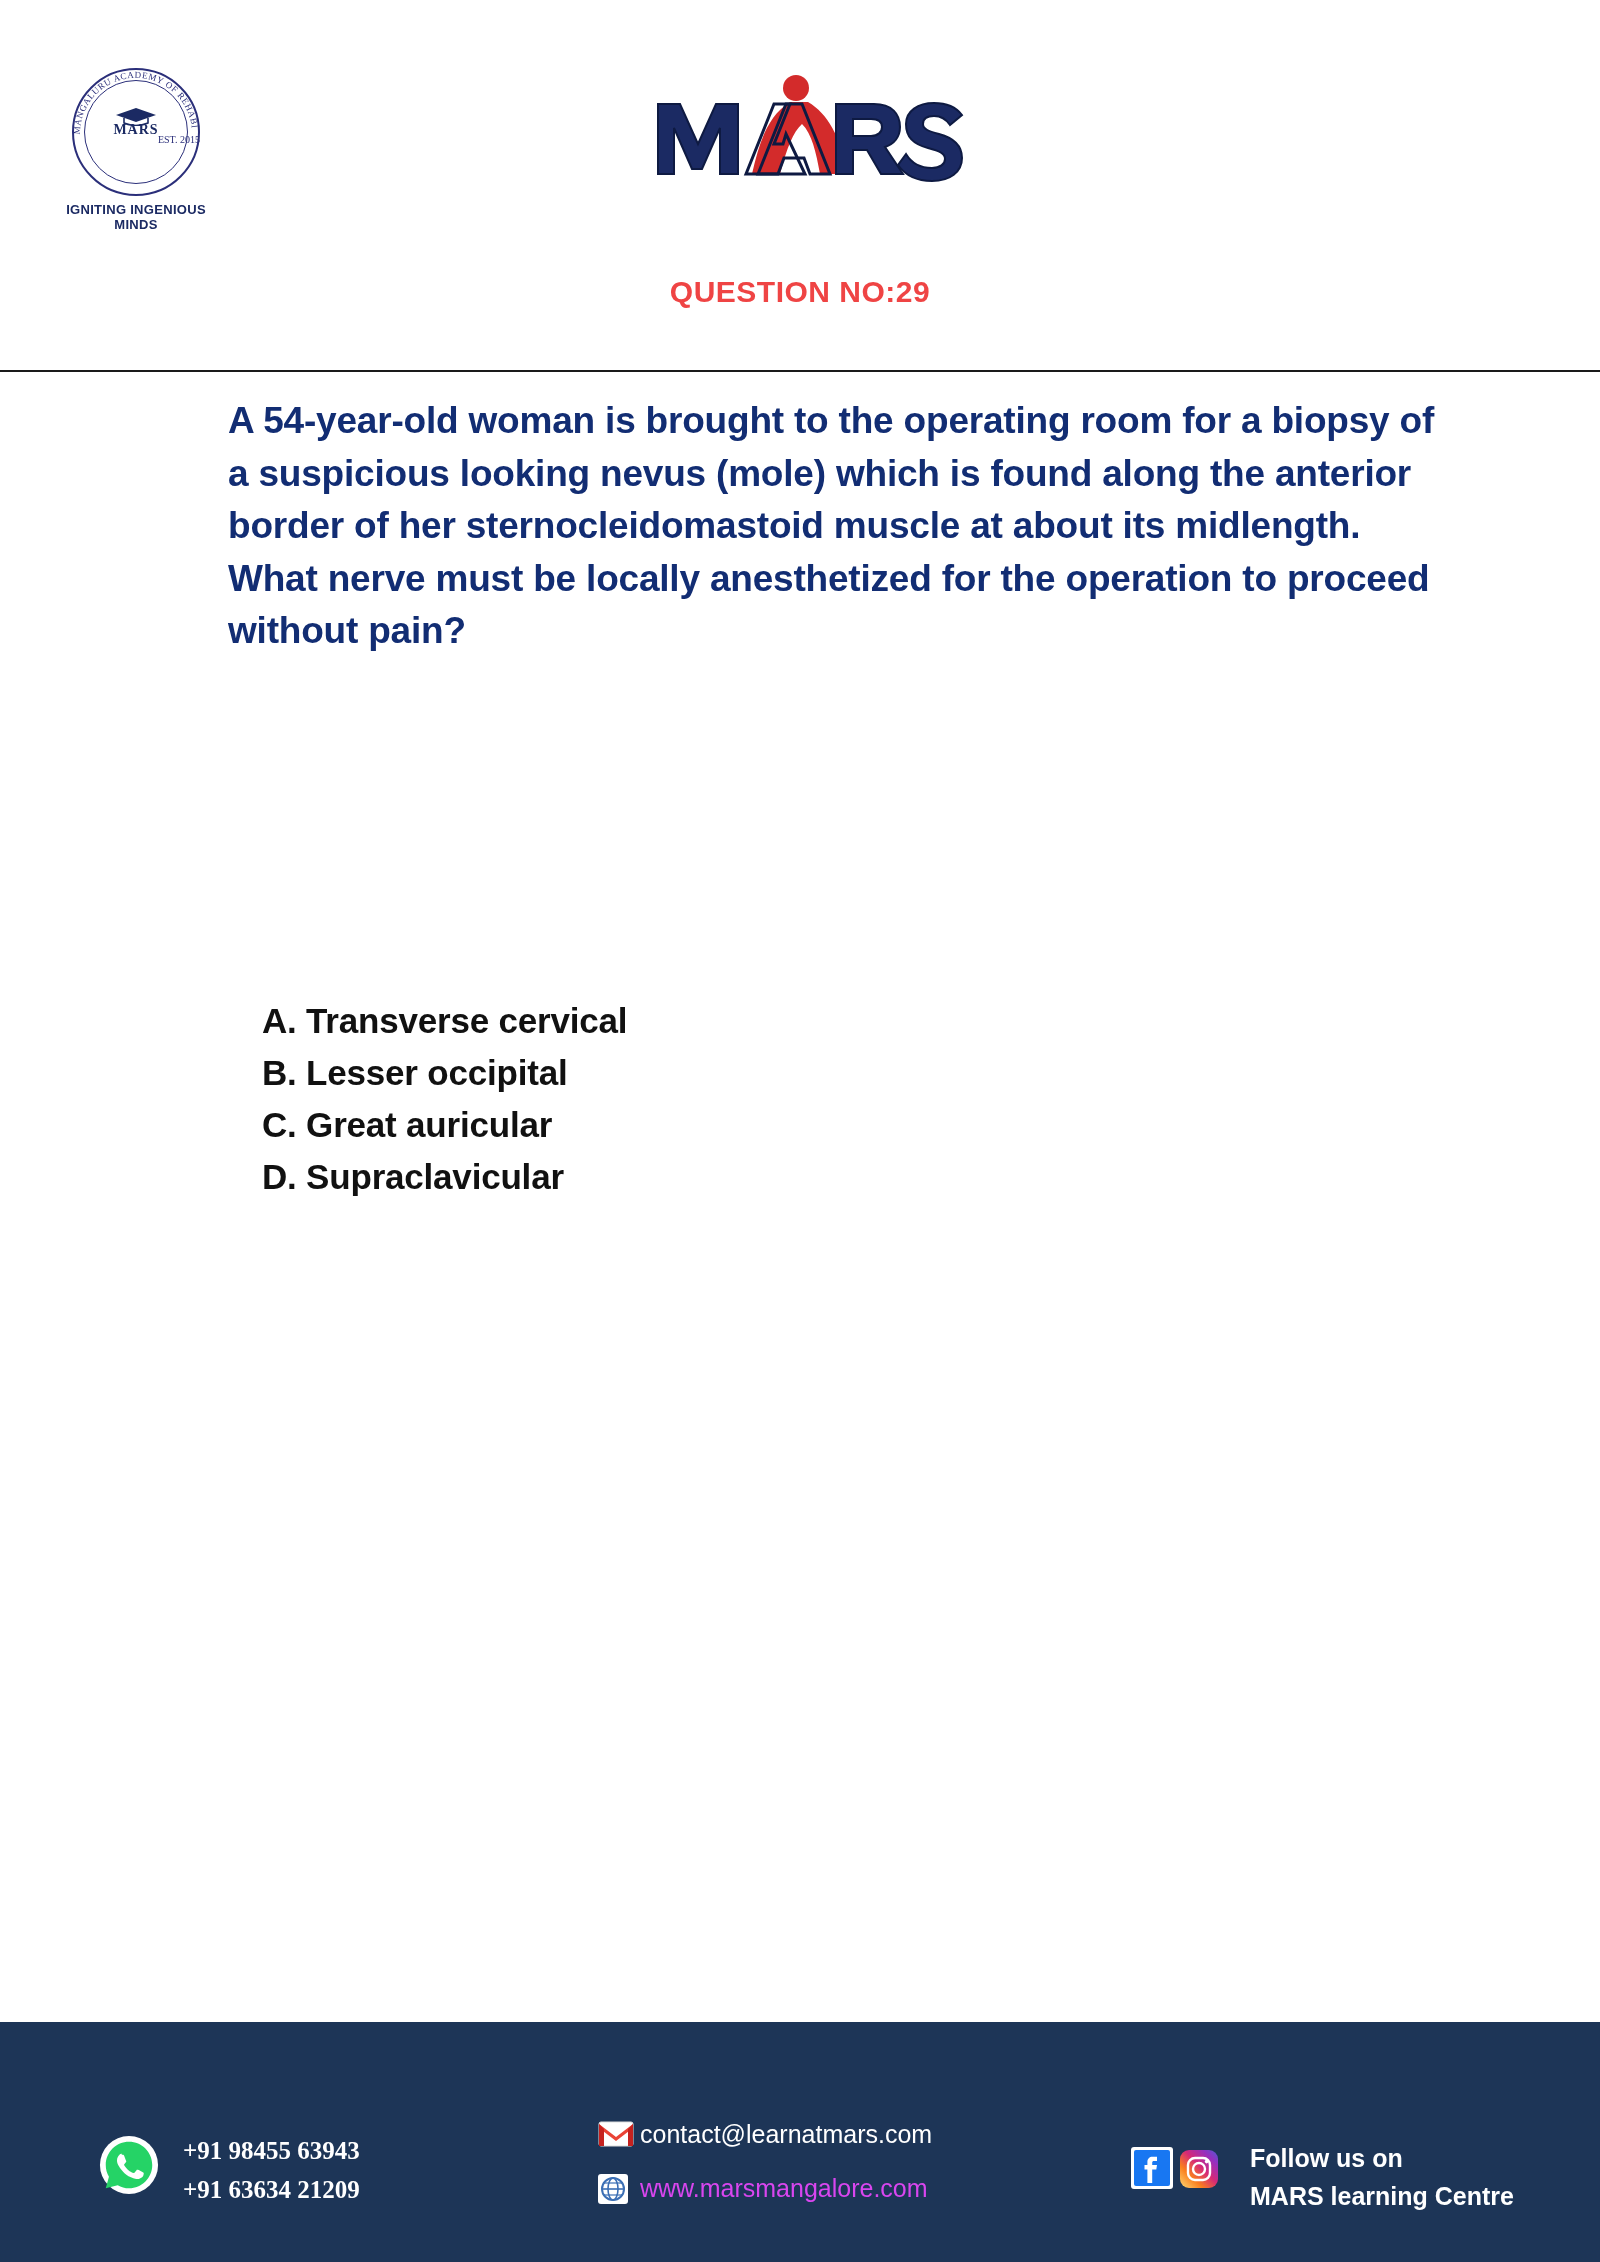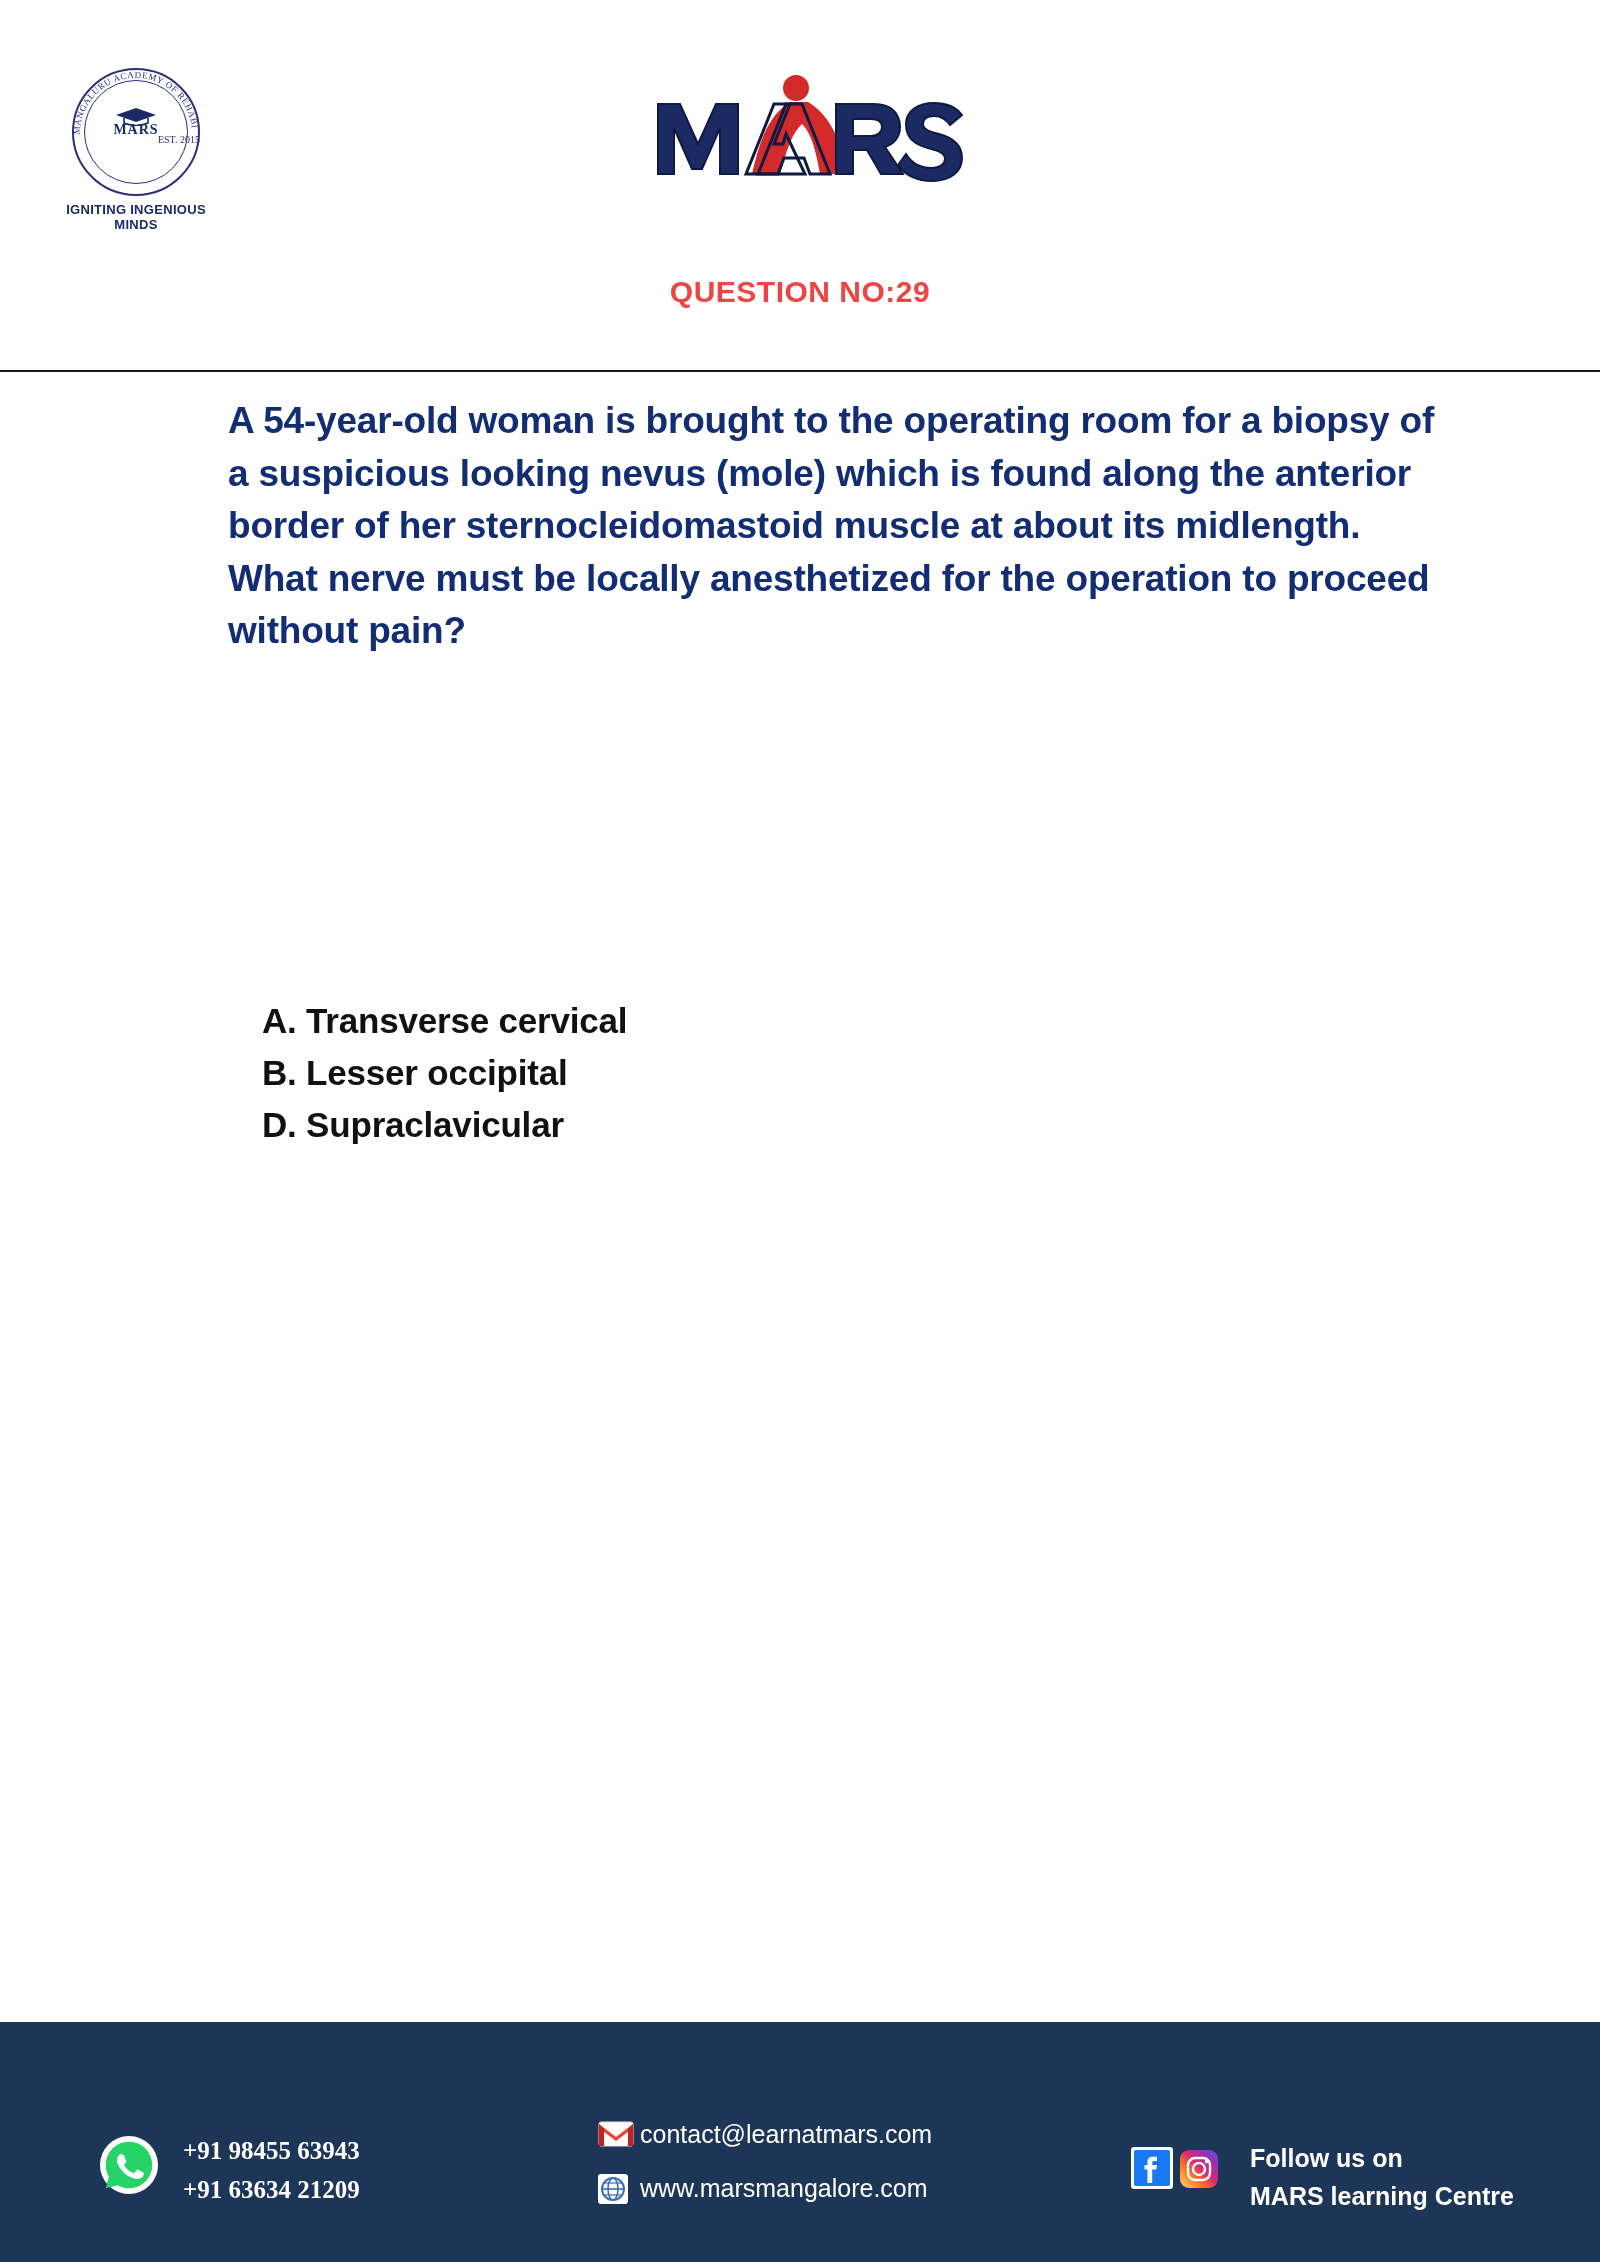--- a/index.html
+++ b/index.html
@@ -208,21 +208,21 @@
     position: absolute;
     left: 598px;
     top: 152px;
     width: 30px;
     height: 30px;
   }
   .web-text {
     position: absolute;
     left: 640px;
     top: 152px;
-    color: #ffffff;
+    color: #d946ef;
     font-family: "Liberation Sans", sans-serif;
     font-size: 25px;
   }
 
   .fb-icon {
     position: absolute;
     left: 1131px;
     top: 125px;
     width: 42px;
     height: 42px;
@@ -288,20 +288,21 @@
   </div>
 
   <div class="question-no">QUESTION NO:29</div>
 </div>
 
 <div class="question-text">A 54-year-old woman is brought to the operating room for a biopsy of a suspicious looking nevus (mole) which is found along the anterior border of her sternocleidomastoid muscle at about its midlength. What nerve must be locally anesthetized for the operation to proceed without pain?</div>
 
 <ul class="options">
   <li class="option">A. Transverse cervical</li>
   <li class="option">B. Lesser occipital</li>
+  <li class="option">C. Great auricular</li>
   <li class="option">D. Supraclavicular</li>
 </ul>
 
 <div class="footer">
 
   <svg class="whatsapp-icon" viewBox="0 0 64 64">
     <circle cx="32" cy="32" r="30" fill="#ffffff"></circle>
     <path d="M32 8 C18.7 8 8 18.7 8 32 c0 4.4 1.2 8.5 3.3 12.1 L8 56 l12.3-3.2 C23.8 54.8 27.8 56 32 56 c13.3 0 24-10.7 24-24 S45.3 8 32 8 z" fill="#25D366"></path>
     <path d="M24.5 20.5 c-0.8 0-1.7 0.3-2.5 1.2 -0.9 0.9-2.4 2.4-2.4 5.7 0 3.4 2.4 6.6 2.8 7.1 0.3 0.4 4.7 7.5 11.6 10.2 5.7 2.3 6.9 1.8 8.1 1.7 1.2-0.1 4-1.6 4.6-3.2 0.6-1.6 0.6-2.9 0.4-3.2 -0.2-0.3-0.6-0.4-1.3-0.8 -0.7-0.4-4-2-4.6-2.2 -0.6-0.2-1.1-0.3-1.5 0.3 -0.4 0.7-1.7 2.2-2.1 2.6 -0.4 0.4-0.8 0.5-1.4 0.2 -0.7-0.3-2.8-1-5.4-3.3 -2-1.8-3.3-4-3.7-4.6 -0.4-0.7 0-1 0.3-1.3 0.3-0.3 0.7-0.8 1-1.2 0.3-0.4 0.4-0.7 0.7-1.1 0.2-0.4 0.1-0.8-0.1-1.1 -0.2-0.3-1.5-3.6-2-5 -0.5-1.3-1-1.1-1.4-1.1 -0.4 0-0.8 0-1.1 0z" fill="#ffffff"></path>
   </svg>

